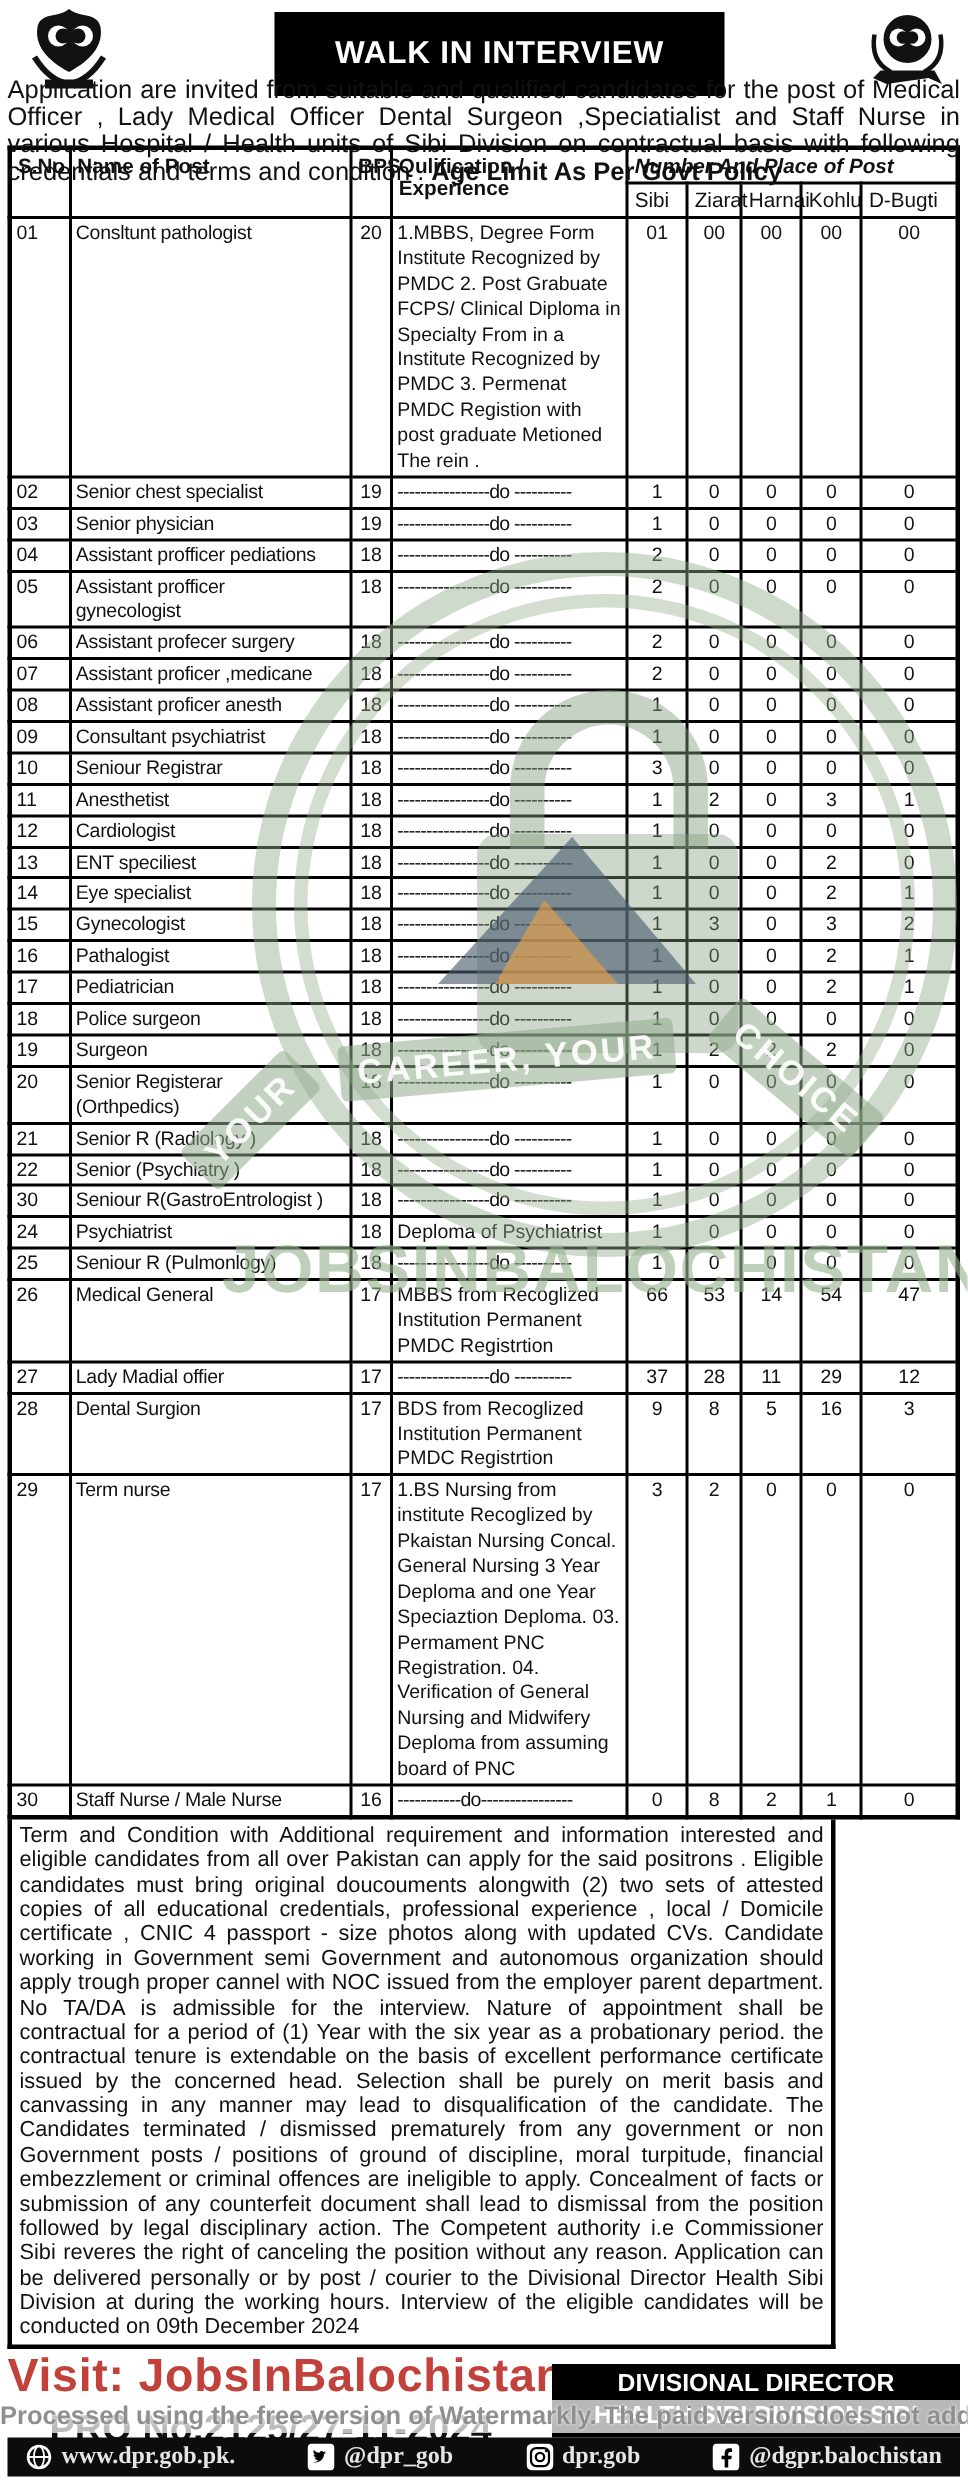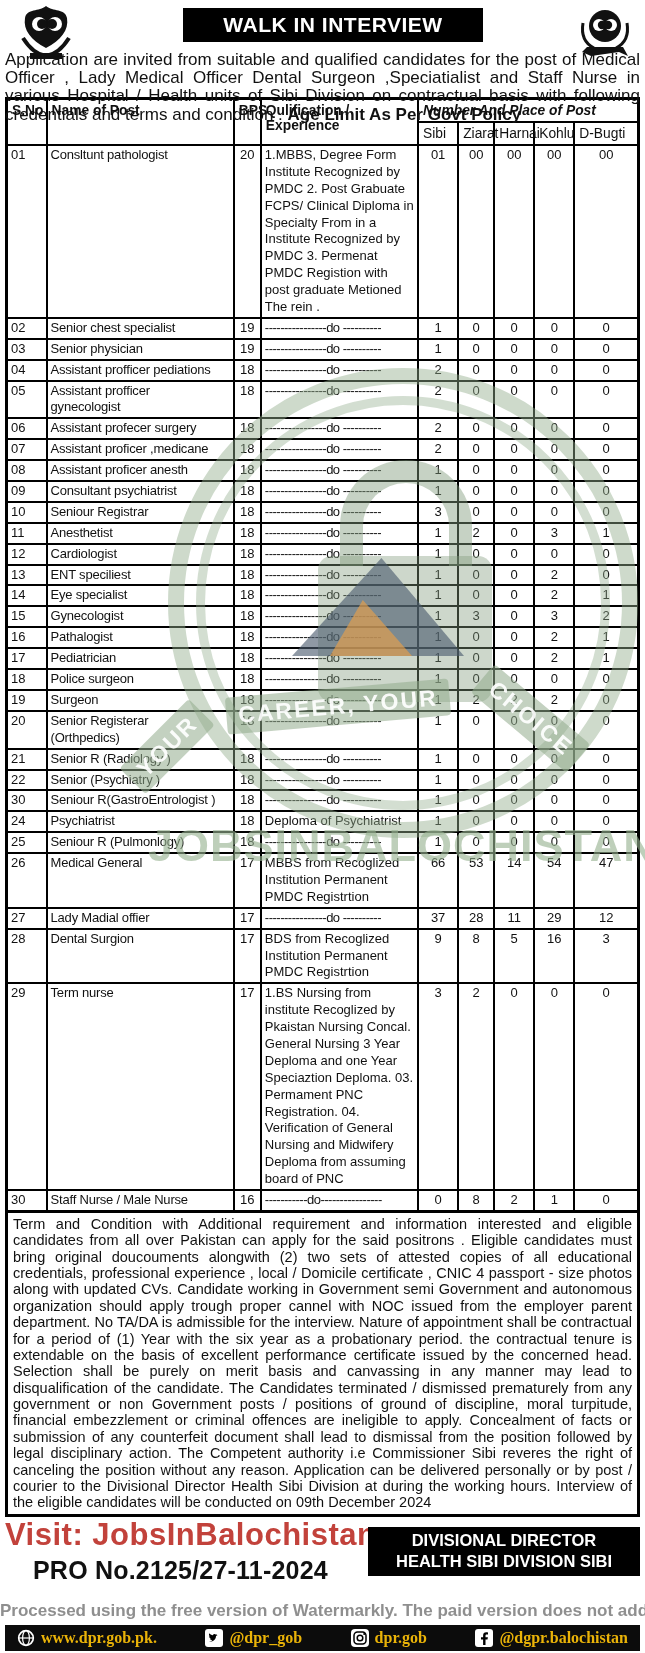--- a/index.html
+++ b/index.html
@@ -8,21 +8,21 @@
     background: #fff; color: #111;
     font-family: "Liberation Sans", sans-serif;
   }
   .page { position: absolute; inset: 0; padding: 3px 5px 0 5px; }
 
   
   .hdr { position: relative; height: 94px; }
   .banner {
     position: absolute; left: 178px; top: 5px; width: 300px;
     background: #000; color: #fff; text-align: center;
-    font-size: 21px; font-weight: bold; letter-spacing: .5px; padding: 5px 0;
+    font-size: 21px; font-weight: bold; letter-spacing: .5px; padding: 16px 0;
   }
   .logo-l { position: absolute; left: 10px; top: 1px; }
   .logo-r { position: absolute; right: 0px; top: 0px; }
   .intro {
     position: absolute; top: 48px; left: 0; right: 0;
     font-size: 17px; line-height: 1.07; text-align: justify; font-weight: 500;
   }
   .intro b { font-weight: bold; }
 
   
@@ -35,21 +35,21 @@
   table.posts td { font-size: 13px; line-height: 1.3; padding: 1px 3px; }
   td.c-sno { text-align: left; padding-left: 5px; }
   td.c-name { font-size: 12.5px; letter-spacing: -0.2px; white-space: pre-line; }
   td.c-bps { text-align: center; }
   td.c-qual { font-size: 12.2px; line-height: 1.55; white-space: pre-line; overflow: hidden; }
   td.c-qual.dash { white-space: nowrap; letter-spacing: -0.5px; }
   td.c-n { text-align: center; }
 
   
   .terms {
-    width: 635px; border: 3px solid #000; border-top: none;
+    width: 552px; border: 3px solid #000; border-top: none;
     padding: 3px 5px; font-size: 14.5px; line-height: 1.13;
     text-align: justify; font-weight: 500;
   }
 
   
   .bottom { position: relative; height: 74px; }
   .visit { color: #c2423b; font-size: 31px; font-weight: bold; letter-spacing: .5px; }
   .pro { font-size: 25px; font-weight: bold; margin: 3px 0 0 28px; letter-spacing: .2px; }
   .director {
     position: absolute; right: 0; top: 10px; width: 272px;
@@ -57,21 +57,21 @@
     font-weight: bold; font-size: 16.5px; line-height: 1.3; padding: 3px 0;
   }
   .notice {
     position: absolute; left: 0; top: 1600px; width: 645px; z-index: 40;
     background: rgba(255,255,255,.72); color: #8f8f8f;
     font-size: 17px; font-weight: bold; text-align: center; white-space: nowrap;
     text-shadow: 0 0 2px #fff; padding: 1px 0;
   }
   .socialbar {
     position: absolute; left: 5px; right: 5px; bottom: 2px; height: 26px; z-index: 30;
-    background: #0c0c0c; color: #eab308; display: flex; align-items: center;
+    background: #0c0c0c; color: #e5e5e5; display: flex; align-items: center;
     justify-content: space-between; padding: 0 12px;
     font-family: "Liberation Serif", serif; font-weight: bold; font-size: 16px;
   }
   .social-item { display: flex; align-items: center; gap: 6px; }
 
   
   .wm { position: absolute; left: 0; top: 0; width: 645px; height: 1653px; pointer-events: none; z-index: 25; }
   .wm-circle { position: absolute; left: 168px; top: 368px; width: 470px; height: 470px;
     border: 16px solid rgba(146,172,140,.45); border-radius: 50%; }
   .wm-ring { position: absolute; left: 196px; top: 396px; width: 414px; height: 414px;

